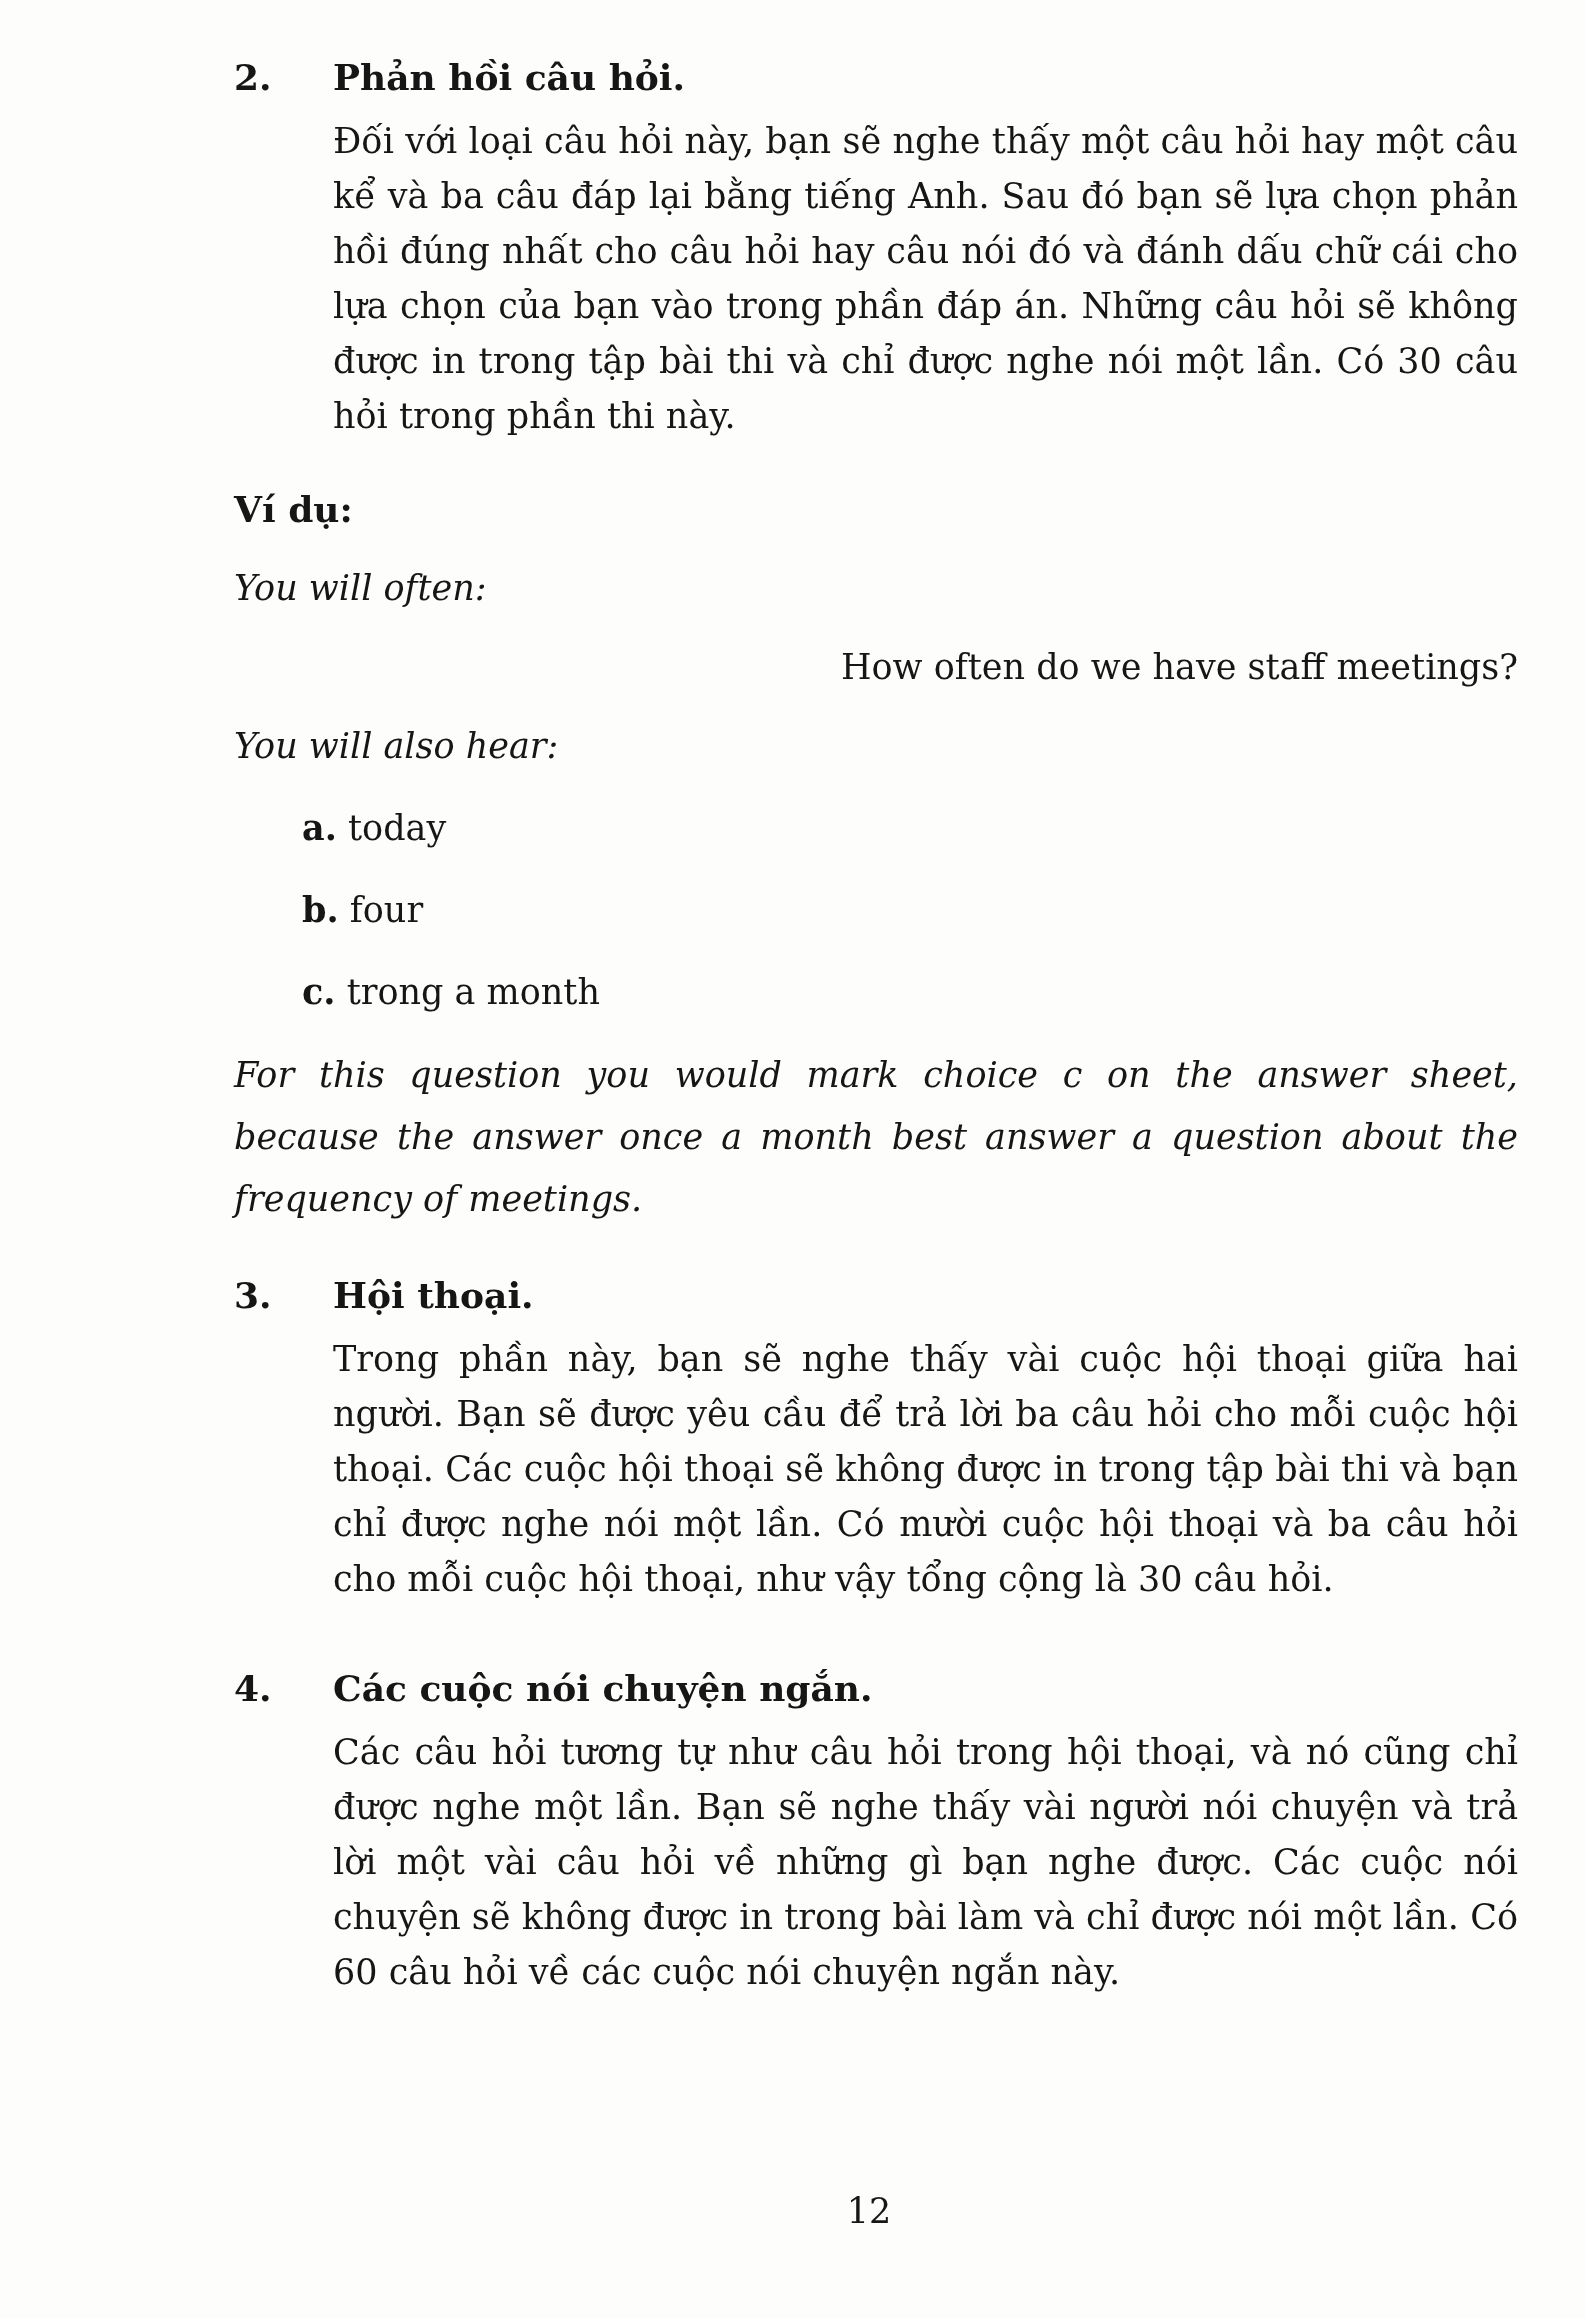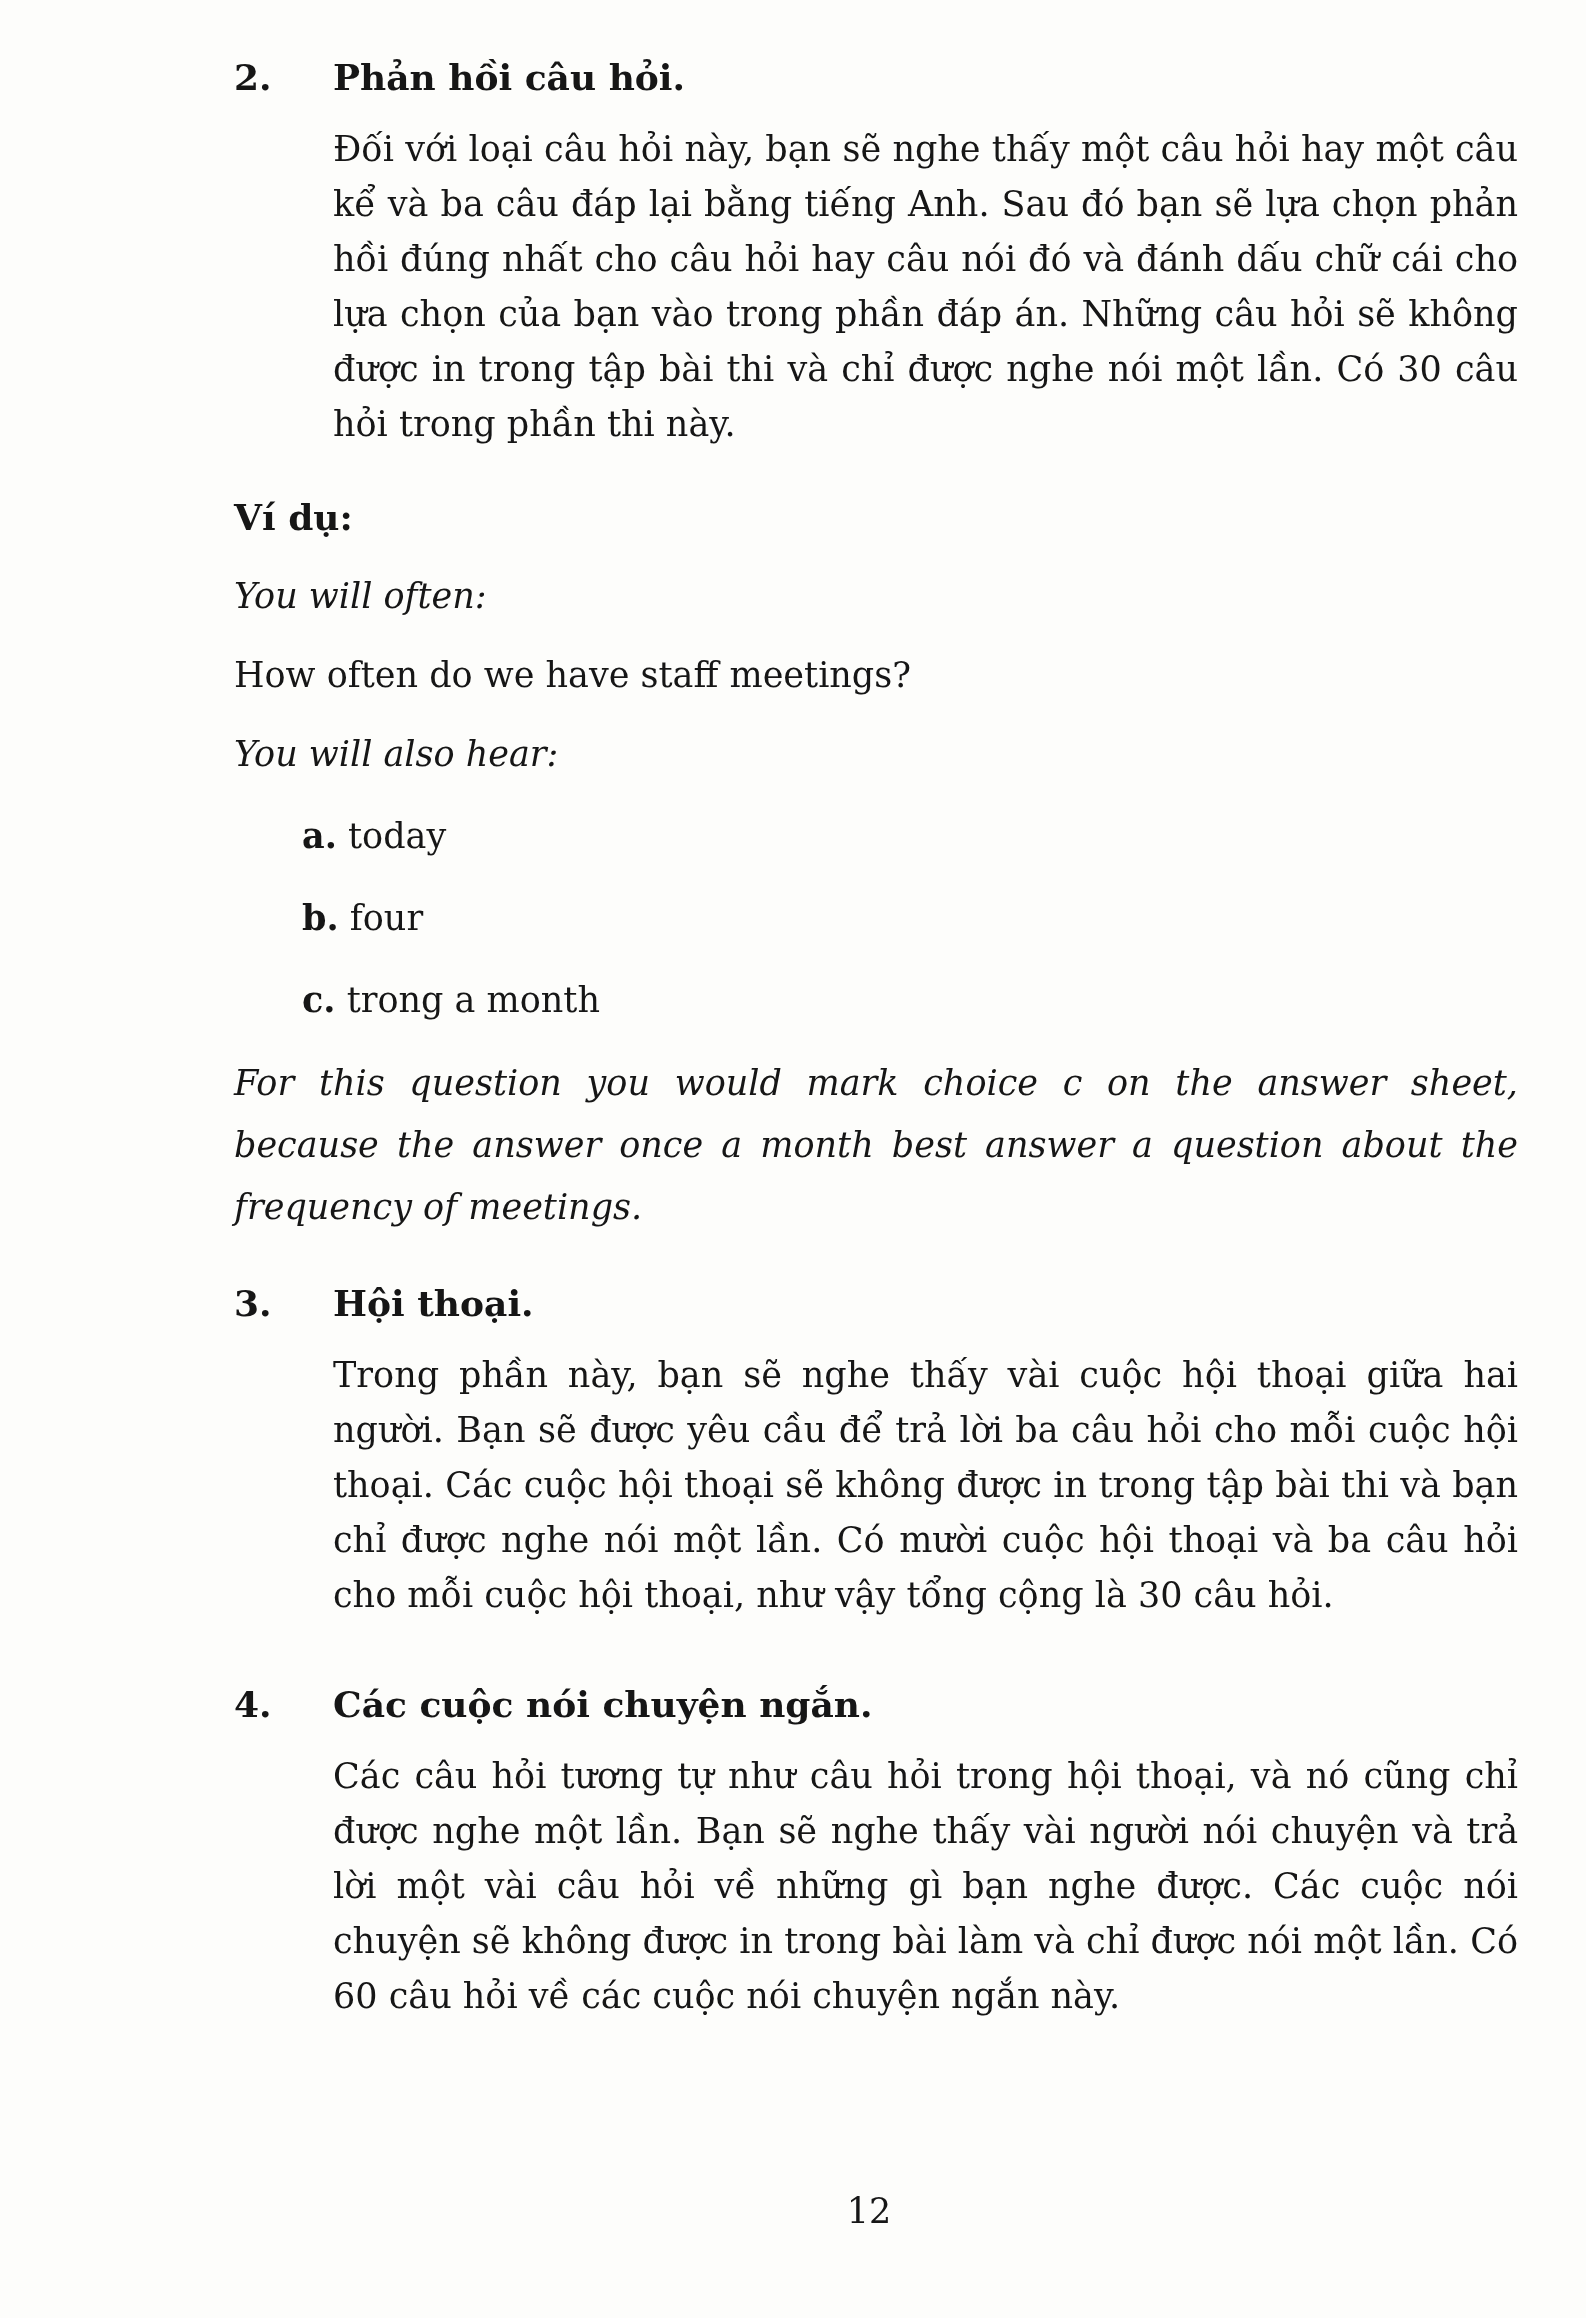--- a/index.html
+++ b/index.html
@@ -24,41 +24,42 @@
     font-weight: bold;
     font-size: 36px;
     line-height: 55px;
   }
   .section-num {
     flex: 0 0 99px;
     width: 99px;
   }
   .section-title { flex: 1; }
   .section-body {
-    margin: 17px 0 0 99px;
+    margin: 9px 0 0 99px;
     font-size: 35px;
     line-height: 55px;
     text-align: justify;
   }
   .example-label {
     margin-top: 38px;
     font-weight: bold;
     font-size: 36px;
     line-height: 55px;
   }
   .italic-line {
     margin-top: 24px;
     font-style: italic;
     font-size: 35px;
     line-height: 55px;
   }
   .plain-line {
     margin-top: 24px;
     font-size: 35px;
     line-height: 55px;
+    text-align: right;
   }
   .option {
     margin: 26px 0 0 68px;
     font-size: 35px;
     line-height: 55px;
   }
   .option .letter { font-weight: bold; }
   .explanation {
     margin: 24px 0 0 0;
     font-style: italic;

